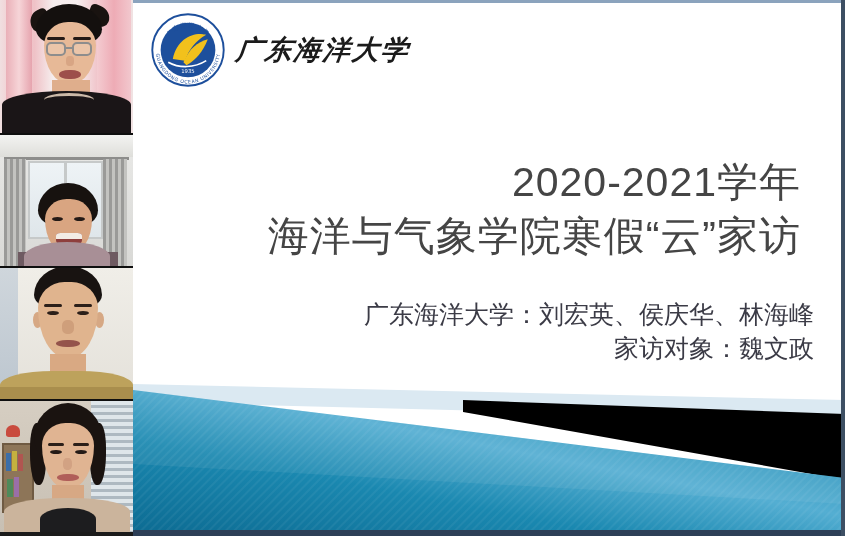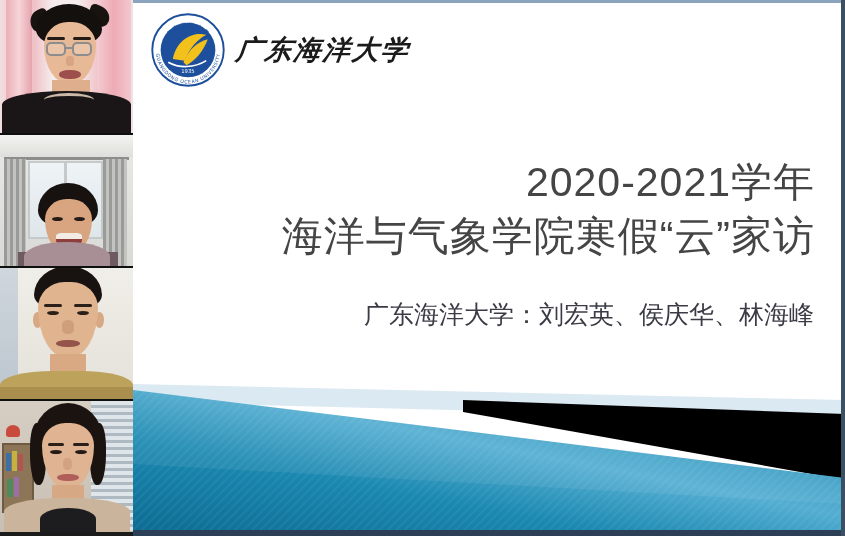--- a/index.html
+++ b/index.html
@@ -155,21 +155,21 @@
   #logo-block { position:absolute; left:17px; top:12px; display:flex; align-items:center; gap:10px; }
   #logo-mark { width:76px; height:76px; position:relative; }
   #logo-wordmark {
     font-family:"DejaVu Serif","Liberation Serif",serif;
     font-size:27px; font-weight:700; color:#1b1b1b;
     letter-spacing:2px; font-style:italic;
     transform:skewX(-6deg);
   }
 
   
-  #title-block { position:absolute; right:30px; top:155px; text-align:right; width:640px; }
+  #title-block { position:absolute; right:44px; top:155px; text-align:right; width:640px; }
   .title-line {
     font-size:41px; color:#454545; line-height:1.32;
     letter-spacing:1px; white-space:nowrap;
   }
   #subtitle-block { position:absolute; right:31px; top:298px; text-align:right; width:640px; }
   .sub-line { font-size:25px; color:#3b3b46; line-height:1.35; white-space:nowrap; }
 
   
   #deco { position:absolute; left:0; bottom:0; width:712px; height:160px; }
 </style>
@@ -336,18 +336,19 @@
       <div id="logo-wordmark">广东海洋大学</div>
     </div>
 
     <div id="title-block">
       <div class="title-line">2020-2021学年</div>
       <div class="title-line">海洋与气象学院寒假“云”家访</div>
     </div>
 
     <div id="subtitle-block">
       <div class="sub-line">广东海洋大学：刘宏英、侯庆华、林海峰</div>
+      <div class="sub-line">家访对象：魏文政</div>
     </div>
 
     <div id="slide-right-border"></div>
   </div>
 
 </div>
 
 </body></html>

